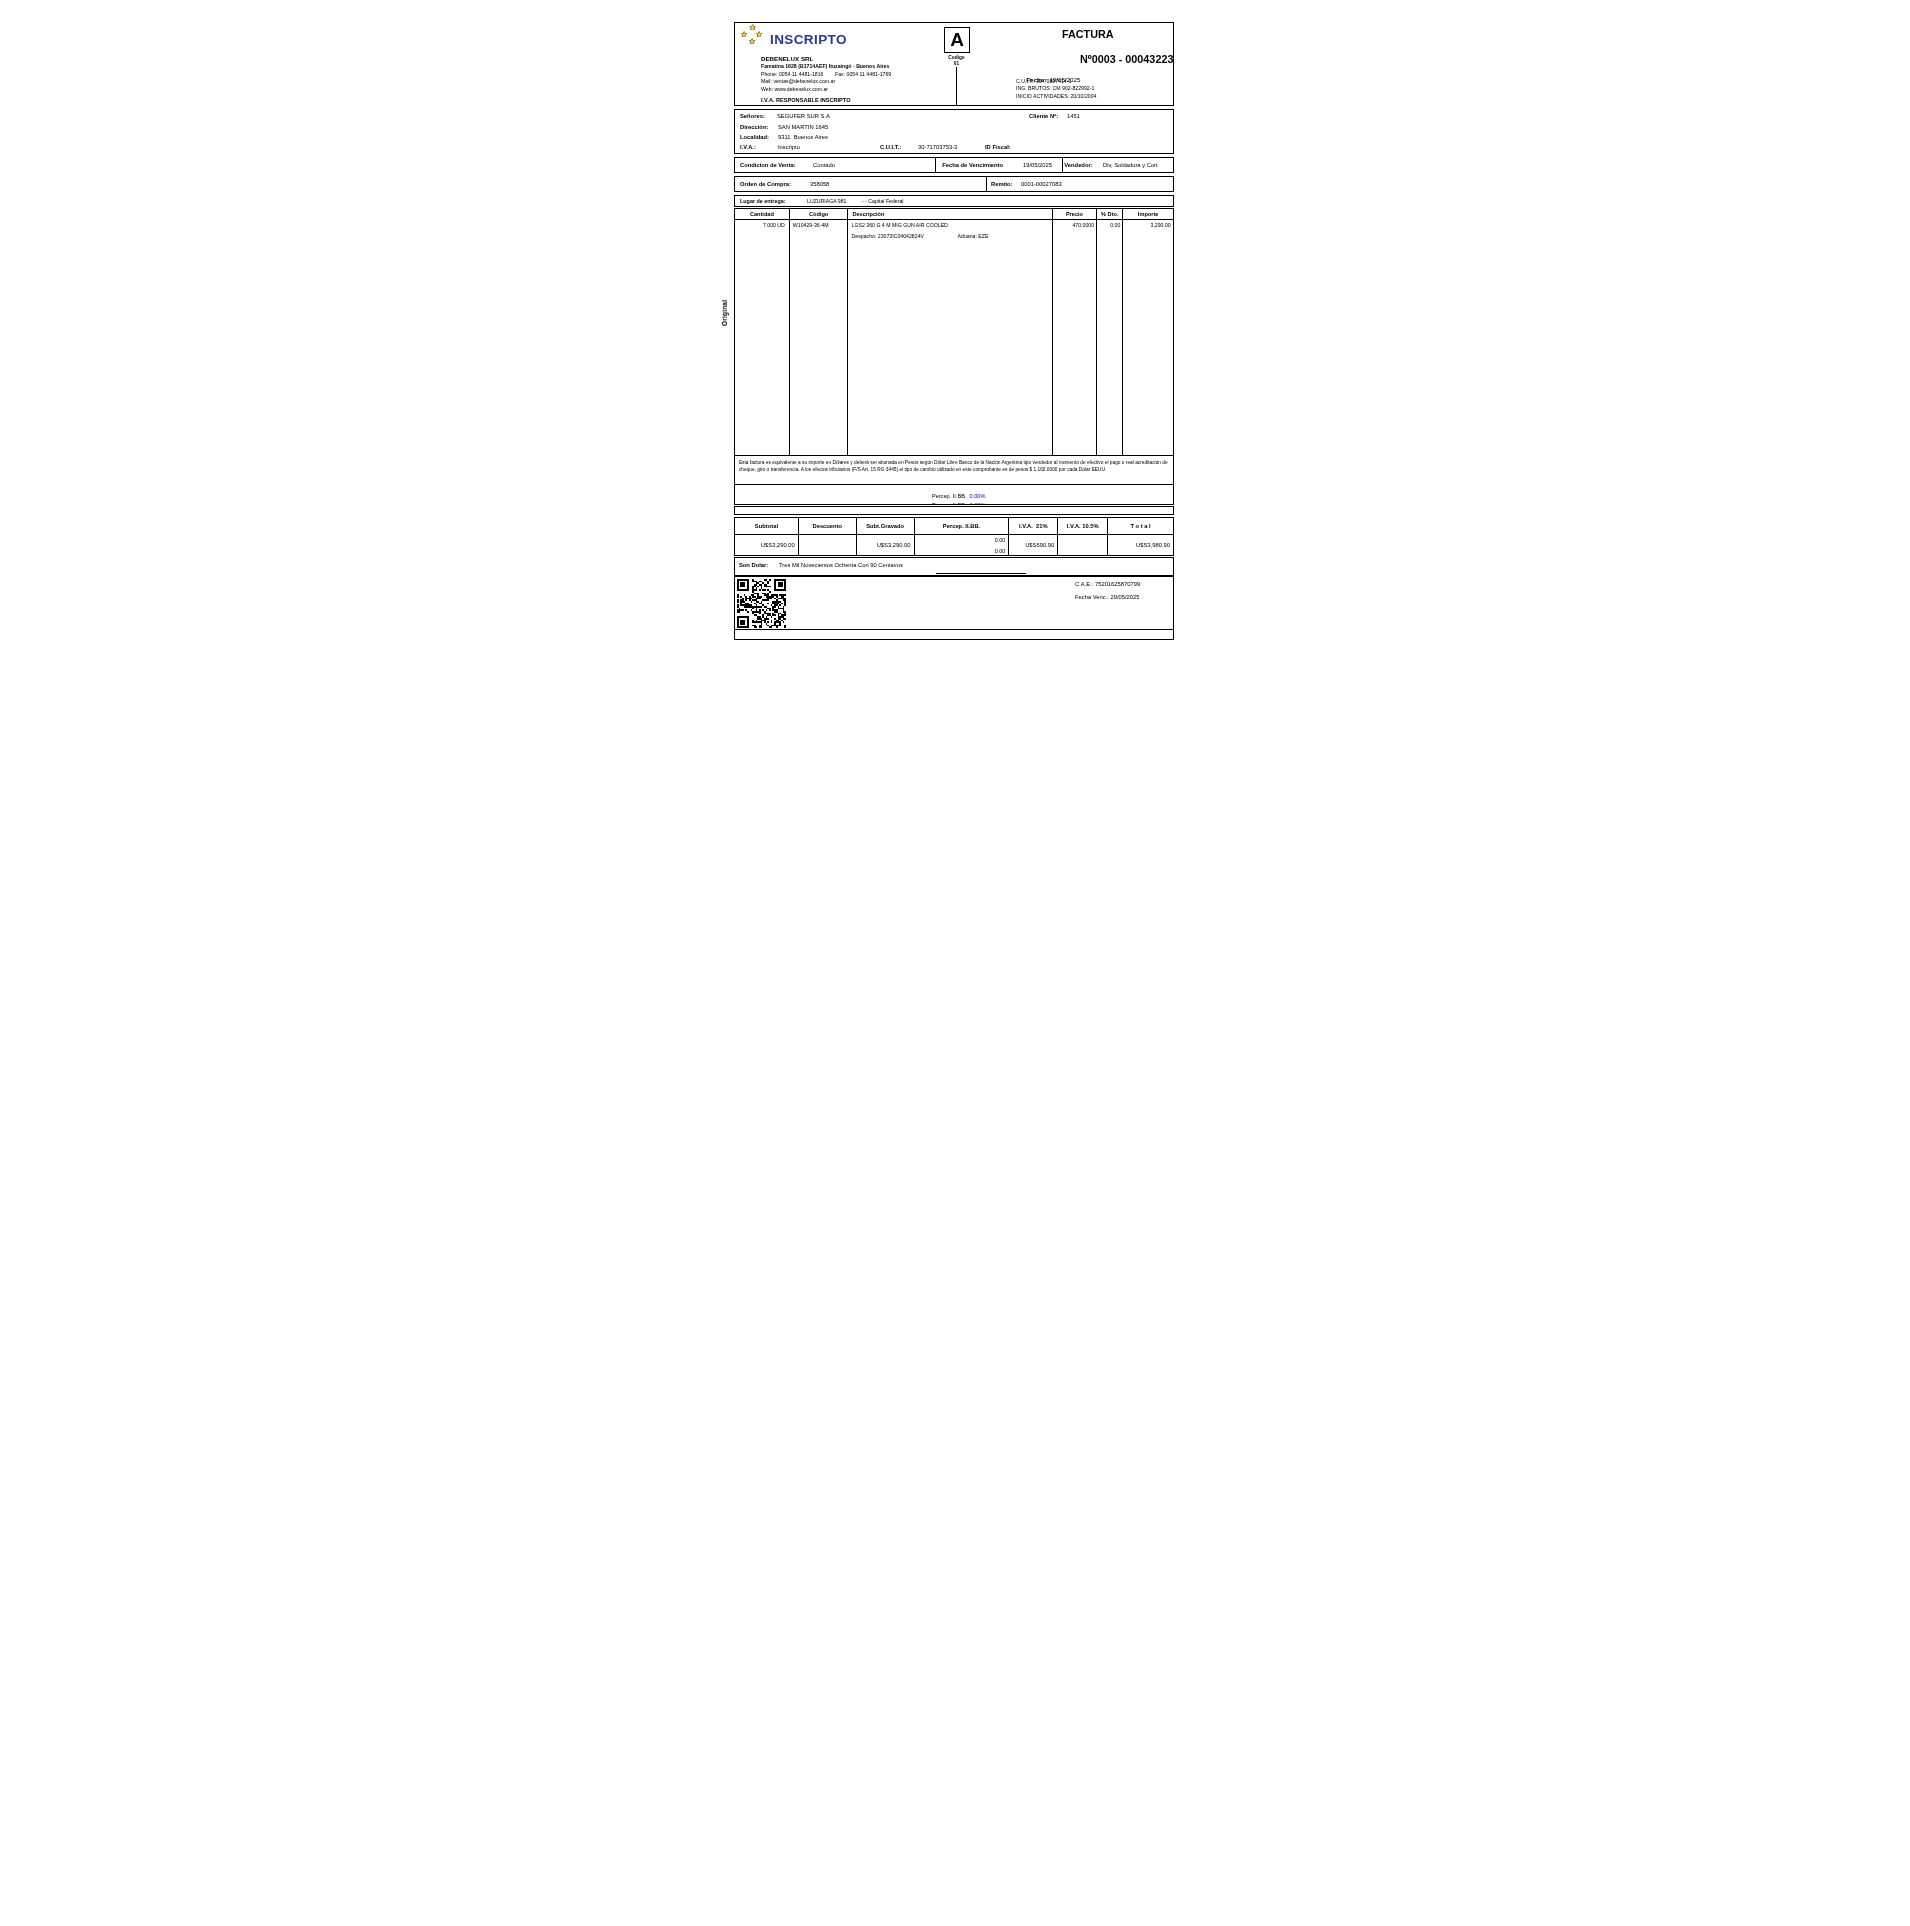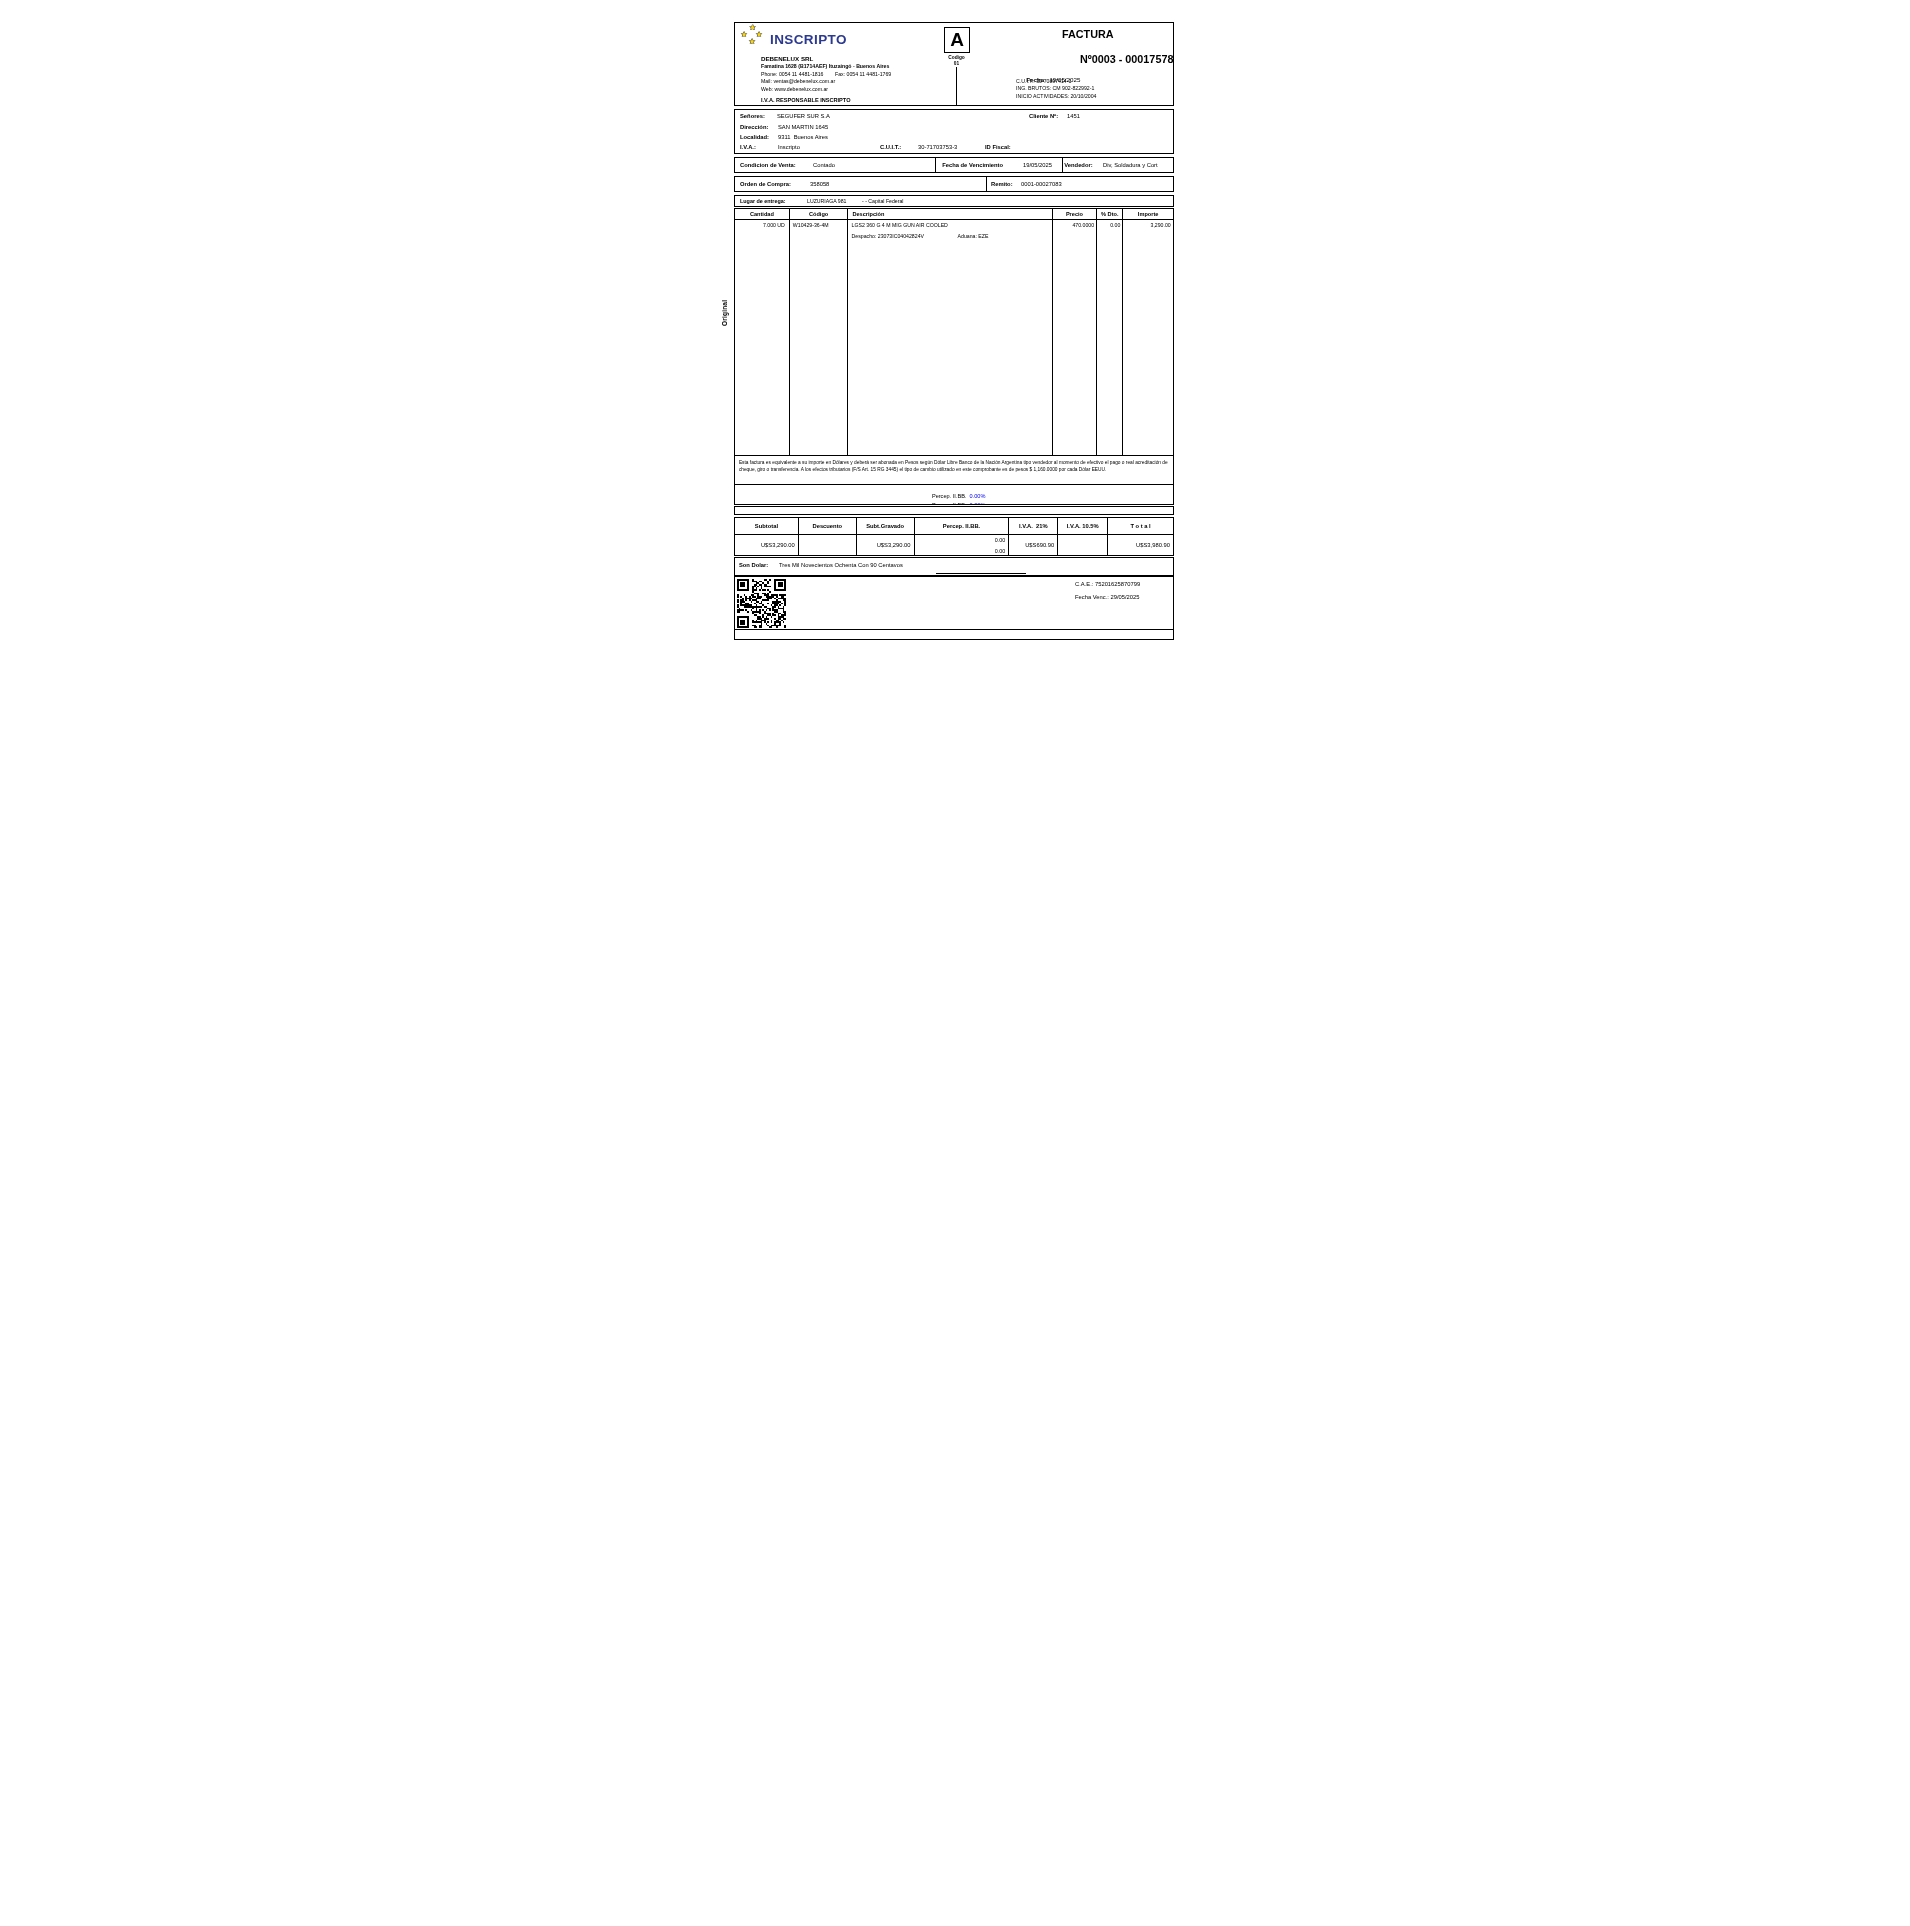--- a/index.html
+++ b/index.html
@@ -56,21 +56,21 @@
     <div class="abs b" style="left:26px;top:74px;font-size:5.6px;">I.V.A. RESPONSABLE INSCRIPTO</div>
 
     <div class="letter-box">
       <span>A</span>
     </div>
     <div class="codigo" style="top:32px;">Codigo</div>
     <div class="codigo" style="top:38px;">01</div>
     <div class="vline"></div>
 
     <div class="fact-title"><span>FACTURA</span><br>
-      <span>Nº0003 - 00017578</span></div>
+      <span>Nº0003 - 00043223</span></div>
     <div class="abs" style="left:281px;top:46px;font-size:6.2px;">
       <span class="b">Fecha</span><span>   </span><span>19/05/2025</span>
     </div>
     <div class="abs" style="left:281px;top:55px;font-size:5.2px;">C.U.I.T.: 30-70897414-1</div>
     <div class="abs" style="left:281px;top:62px;font-size:5.2px;">ING. BRUTOS: CM 902-822992-1</div>
     <div class="abs" style="left:281px;top:70px;font-size:5.2px;">INICIO ACTIVIDADES: 20/10/2004</div>
   </div>
 
   <div class="box" style="top:109px;height:45px;">
     <div class="abs b" style="left:5px;top:2.7px;font-size:5.8px;">Señores:</div>

